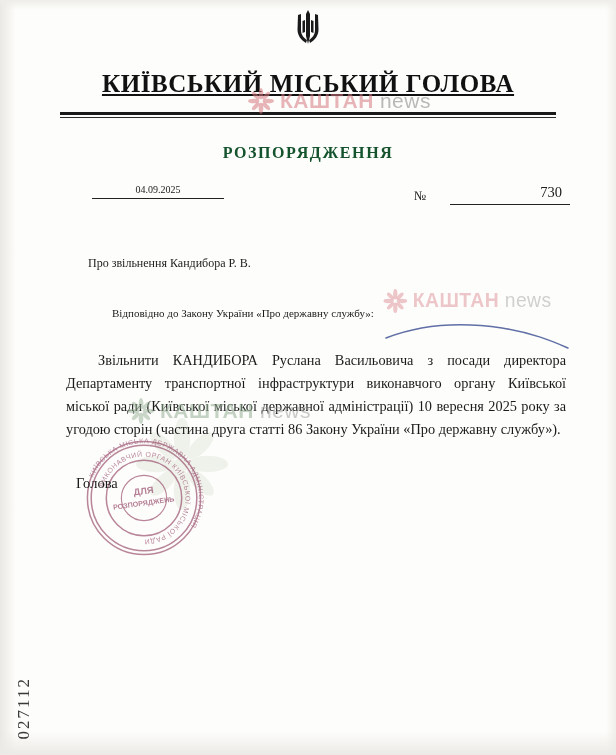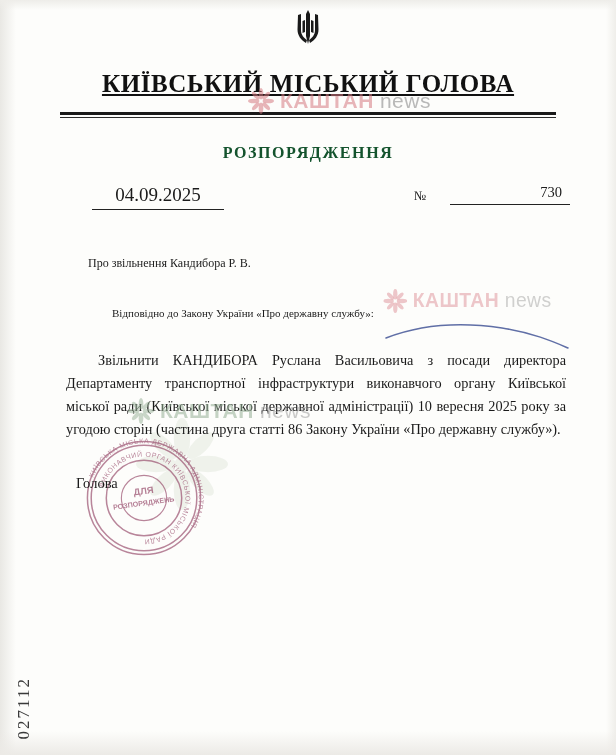--- a/index.html
+++ b/index.html
@@ -108,21 +108,21 @@
     position: relative;
     margin-top: 22px;
     height: 30px;
   }
   .meta-date {
     position: absolute;
     left: 52px;
     top: 0;
     width: 120px;
     text-align: center;
-    font-size: 19px;
+    font-size: 10px;
   }
   .meta-date .line {
     position: absolute;
     left: -6px;
     right: -6px;
     bottom: -4px;
     height: 1px;
     background: #222;
   }
   .meta-no-label {

